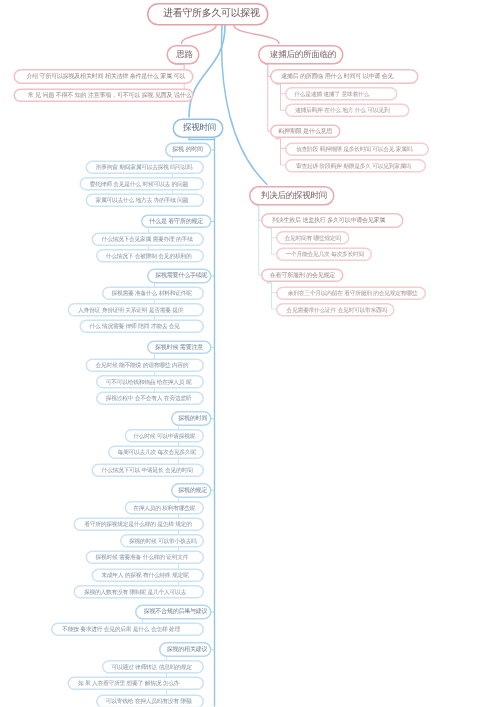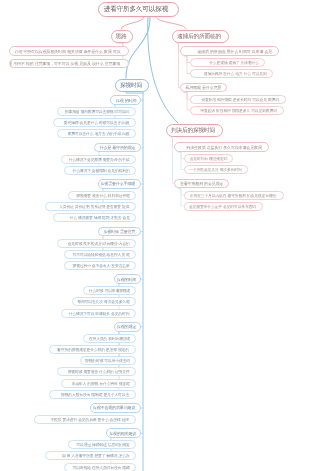--- a/index.html
+++ b/index.html
@@ -11,21 +11,21 @@
     position:relative;
   }
   #canvas{position:absolute;left:0;top:0;width:300px;height:471px;}
   svg.links{position:absolute;left:0;top:0;width:300px;height:471px;pointer-events:none;}
 
   .node{
     position:absolute;
     box-sizing:border-box;
     background:#ffffff;
     border-radius:9px;
-    display:flex;align-items:center;justify-content:flex-end;
+    display:flex;align-items:center;justify-content:flex-start;
     white-space:nowrap;
     overflow:hidden;
     letter-spacing:-0.2px;
   }
   .node span{display:block;transform:scale(.92);transform-origin:center;}
 
   
   .n-root{
     border:1.1px solid #e8a0a6;
     border-radius:11px;

